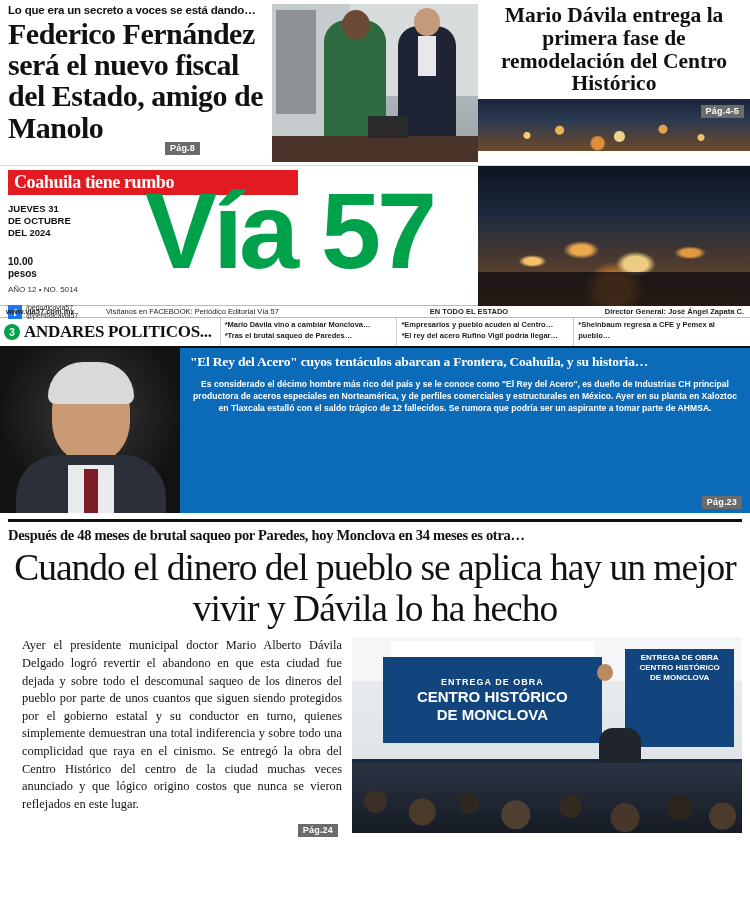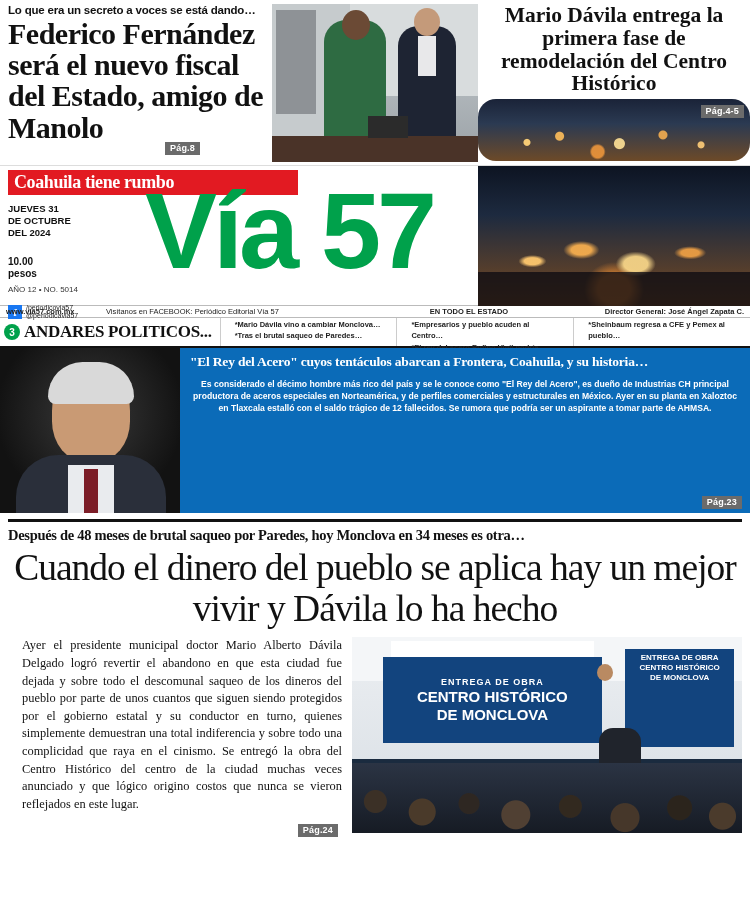--- a/index.html
+++ b/index.html
@@ -50,23 +50,22 @@
   .tp-desk { position:absolute; left:0; bottom:0; width:100%; height:26px; background:#4a3328; }
   .tp-lap { position:absolute; left:96px; bottom:24px; width:40px; height:22px; background:#2b2b2b; }
 
   .top-right { width: 272px; background: #ffffff; position: relative; }
   .top-right h2 {
     font-family: "Liberation Serif", serif;
     font-size: 21.5px; line-height: 1.06; font-weight: bold; color: #111;
     text-align: center; padding: 4px 6px 4px 6px;
   }
   .tr-photo {
-    width: 272px; height: 62px; position: relative; overflow: hidden;
+    width: 272px; height: 52px; position: relative; overflow: hidden;
     background: linear-gradient(180deg,#1a2338 0%, #2b3a52 40%, #6d4a28 100%);
-    border-radius: 18px;
   }
   .tr-lights { position:absolute; inset:0;
     background:
       radial-gradient(circle at 18% 70%, rgba(255,210,120,.95) 0 3px, transparent 4px),
       radial-gradient(circle at 30% 60%, rgba(255,190,90,.9) 0 4px, transparent 5px),
       radial-gradient(circle at 52% 72%, rgba(255,225,150,.9) 0 5px, transparent 6px),
       radial-gradient(circle at 68% 58%, rgba(255,180,80,.85) 0 4px, transparent 5px),
       radial-gradient(circle at 82% 74%, rgba(255,205,120,.9) 0 3px, transparent 4px),
       radial-gradient(circle at 44% 85%, rgba(255,160,60,.8) 0 6px, transparent 8px);
   }
@@ -126,21 +125,21 @@
   }
   .and-circle {
     width:16px; height:16px; border-radius:50%; background:#00a14b; color:#fff;
     font-size:10px; font-weight:bold; display:flex; align-items:center; justify-content:center;
   }
   .and-title {
     font-family:"Liberation Serif", serif; font-weight:bold; font-size:17px; color:#111;
     display:flex; align-items:center; padding-right:8px; letter-spacing:-0.3px;
   }
   .and-cols { flex:1; display:flex; }
-  .and-col { flex:1; padding:1px 14px; border-left:1px solid #ccc; }
+  .and-col { flex:1; padding:1px 4px; border-left:1px solid #ccc; }
   .and-col div { font-size:7.5px; font-weight:bold; color:#222; line-height:1.5; }
 
   
   .blue-sec { display:flex; width:750px; height:165px; }
   .bs-photo { width:180px; height:165px; position:relative; overflow:hidden; background:#0b0b0b; }
   .bs-bg { position:absolute; inset:0; background:radial-gradient(circle at 50% 40%, #3a3a3a 0%, #121212 70%); }
   .bs-head { position:absolute; left:52px; top:22px; width:78px; height:92px; background:#c99a74; border-radius:44%; }
   .bs-hair { position:absolute; left:48px; top:14px; width:86px; height:42px; background:#d9d9d9; border-radius:46px 46px 10px 10px; }
   .bs-body { position:absolute; left:16px; bottom:0; width:150px; height:58px; background:#2a2f3a; border-radius:42px 42px 0 0; }
   .bs-shirt { position:absolute; left:68px; bottom:0; width:46px; height:48px; background:#e9ebee; }

